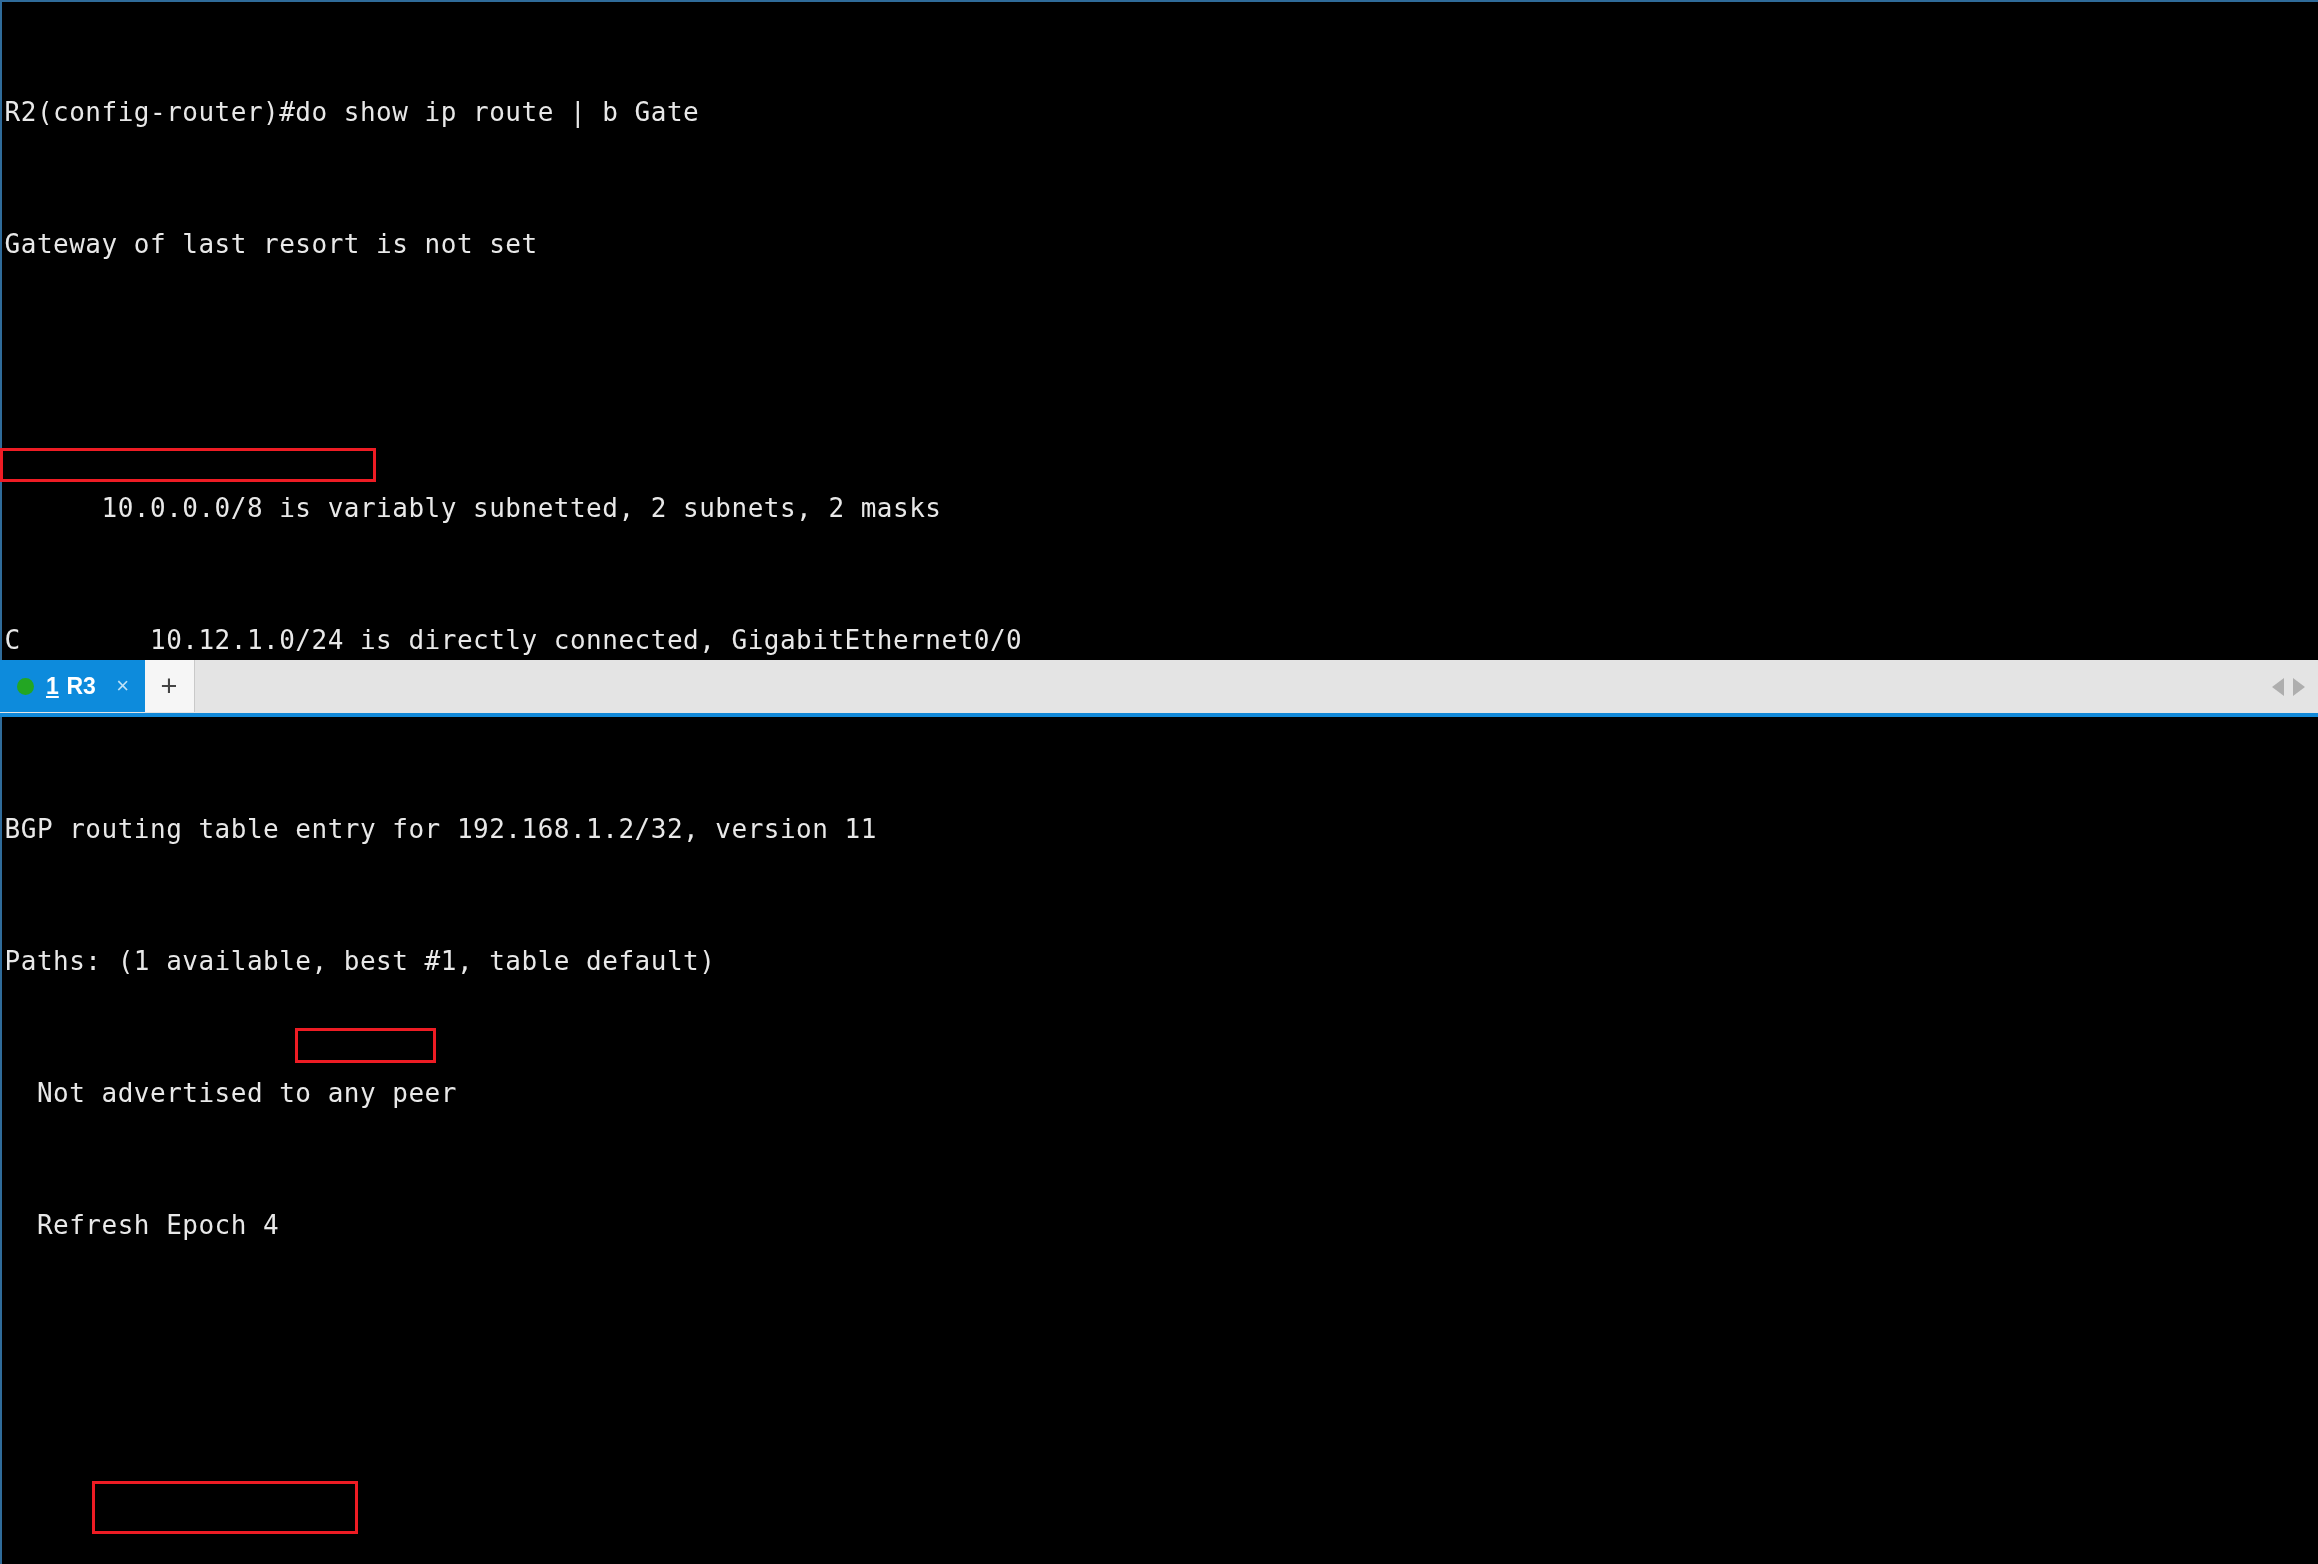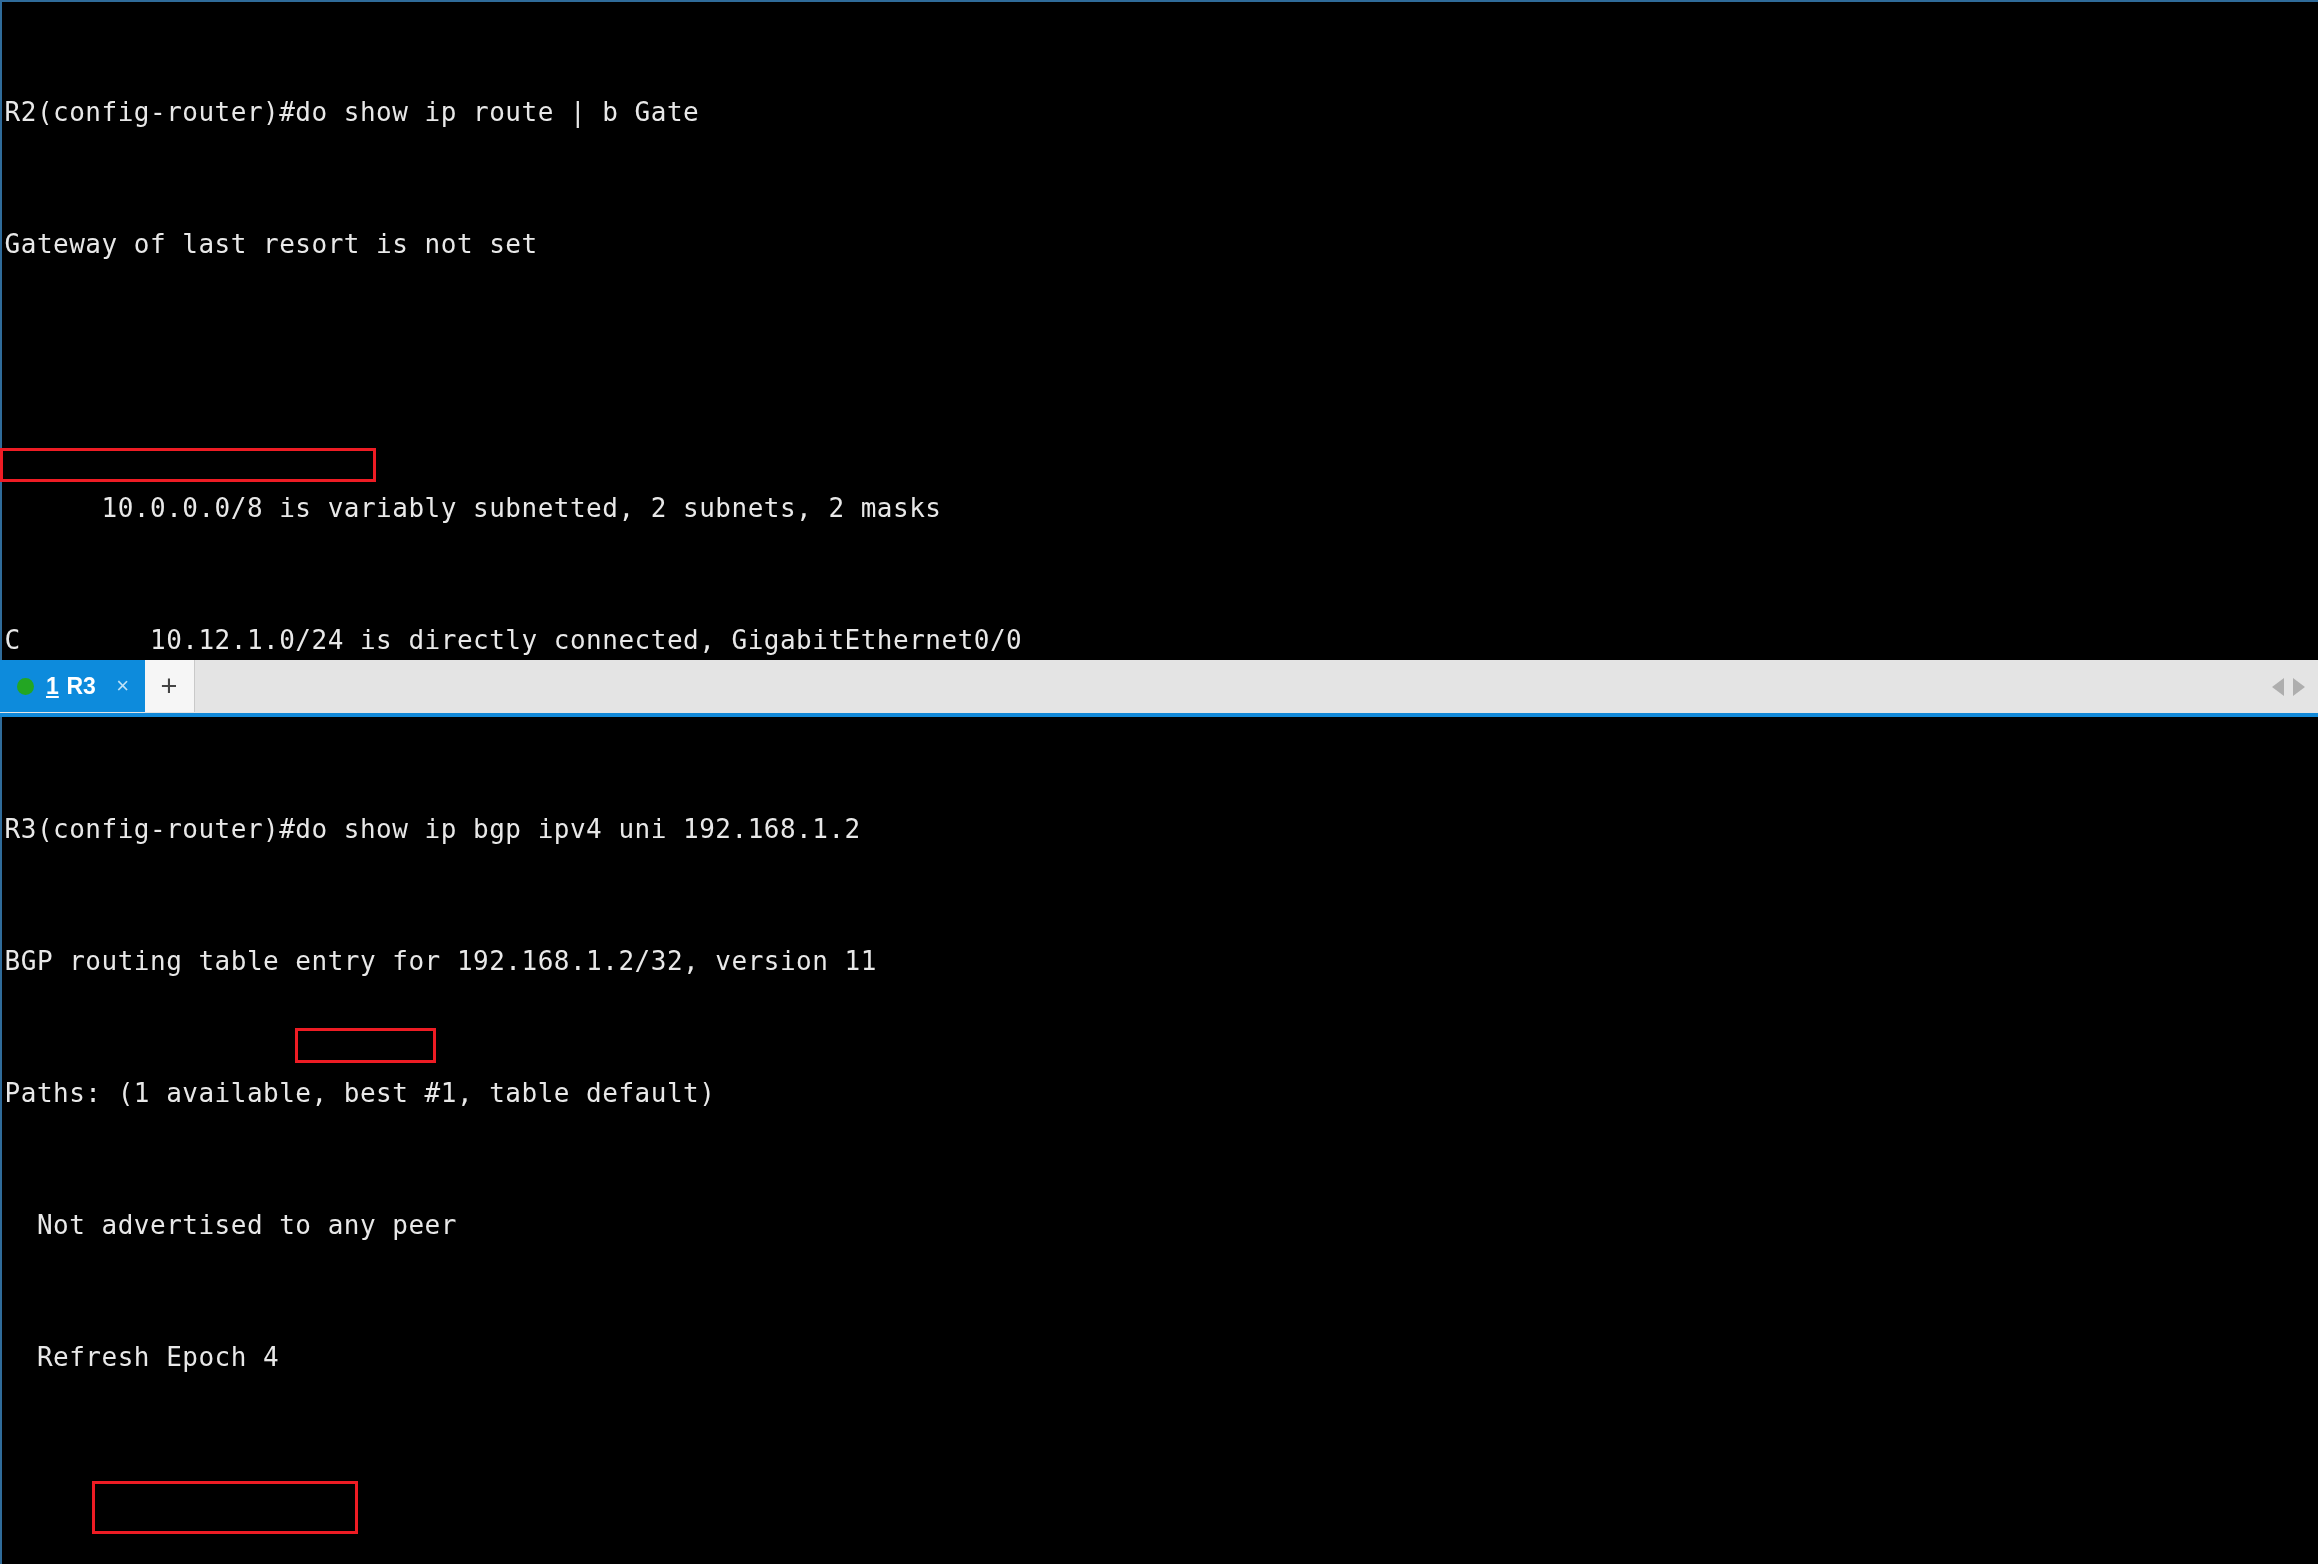--- a/index.html
+++ b/index.html
@@ -190,21 +190,20 @@
     <div class="tab-scroll">
       <span class="tri-left"></span>
     </div>
     <div class="tab-scroll">
       <span class="tri-right"></span>
     </div>
   </div>
 
   <div class="term-pane" id="term-bottom">
     <div class="term-lines">
-      <span class="term-line">R3(config-router)#do show ip bgp ipv4 uni 192.168.1.2</span>
       <span class="term-line">BGP routing table entry for 192.168.1.2/32, version 11</span>
       <span class="term-line">Paths: (1 available, best #1, table default)</span>
       <span class="term-line">  Not advertised to any peer</span>
       <span class="term-line">  Refresh Epoch 4</span>
       
       
       
       
       
       

